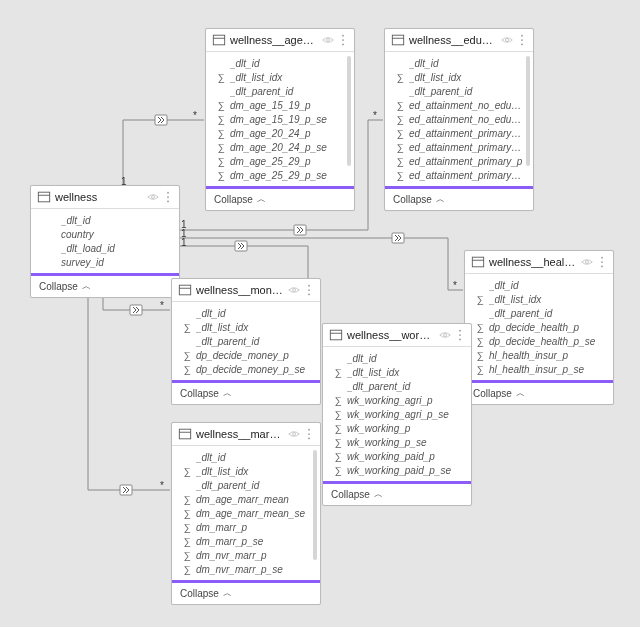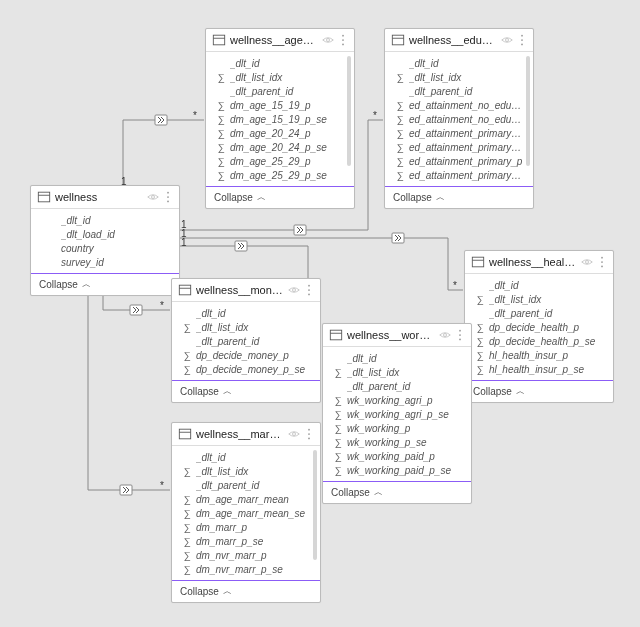--- a/index.html
+++ b/index.html
@@ -88,21 +88,21 @@
     color: #666;
   }
   .field-row .fname {
     flex: 1;
     white-space: nowrap;
     overflow: hidden;
     text-overflow: ellipsis;
     font-style: italic;
   }
   .erd-footer {
-    border-top: 1px solid #8b5cf6;
+    border-top: 3px solid #8b5cf6;
     padding: 4px 8px;
     display: flex;
     align-items: center;
     gap: 4px;
     color: #444;
     cursor: pointer;
   }
   .erd-footer .chev {
     font-size: 9px;
   }
@@ -190,28 +190,28 @@
         <circle cx="5" cy="13" r="1" fill="#555"></circle>
       </svg>
   </div>
   <div class="erd-body">
     <div class="field-row">
         <span class="sigma"></span>
         <span class="fname">_dlt_id</span>
       </div>
     <div class="field-row">
         <span class="sigma"></span>
+        <span class="fname">country</span>
+      </div>
+    <div class="field-row">
+        <span class="sigma"></span>
         <span class="fname">_dlt_load_id</span>
       </div>
     <div class="field-row">
         <span class="sigma"></span>
-        <span class="fname">country</span>
-      </div>
-    <div class="field-row">
-        <span class="sigma"></span>
         <span class="fname">survey_id</span>
       </div>
   </div>
   <div class="erd-footer">
     <span>Collapse</span>
     <span class="chev">︿</span>
   </div>
 </div>
 
 <div class="erd-table" style="left:205px; top:28px;">

